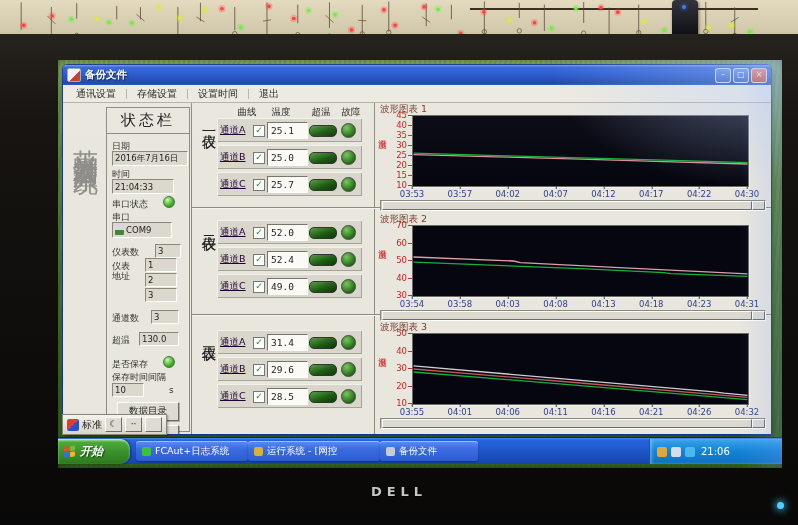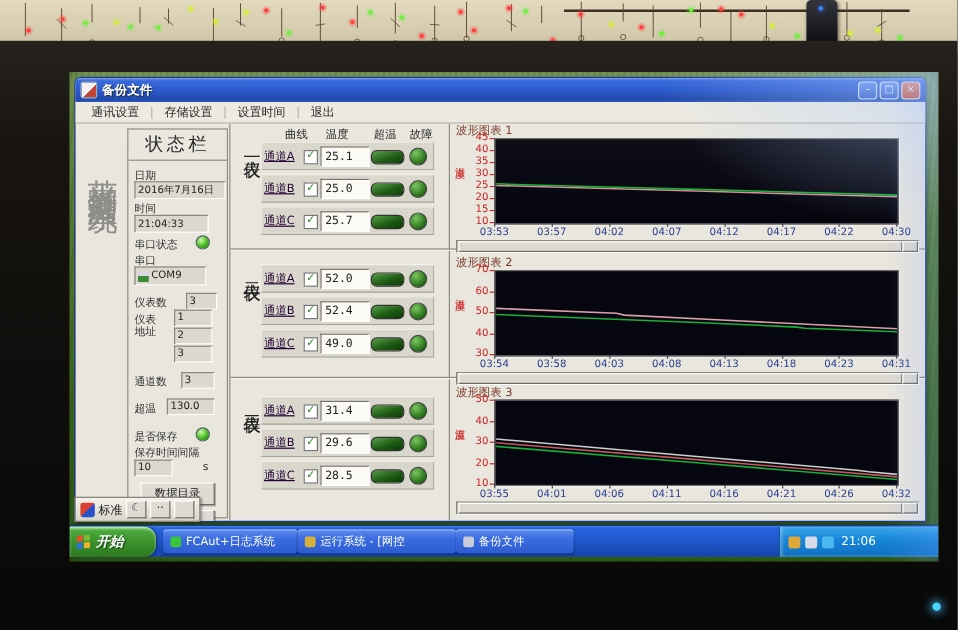--- a/index.html
+++ b/index.html
@@ -523,14 +523,15 @@
             <span class="ticon" style="background: rgb(216, 220, 232);"></span>
             <span class="ticon" style="background: rgb(72, 184, 238);"></span>
           </span>
         <span class="clock">21:06</span>
       </div>
     </div>
 
     <div class="glare"></div>
   </div>
 
+  <div class="dell-logo">DELL</div>
   <div class="power-led"></div>
 </div>
 
 </body></html>

